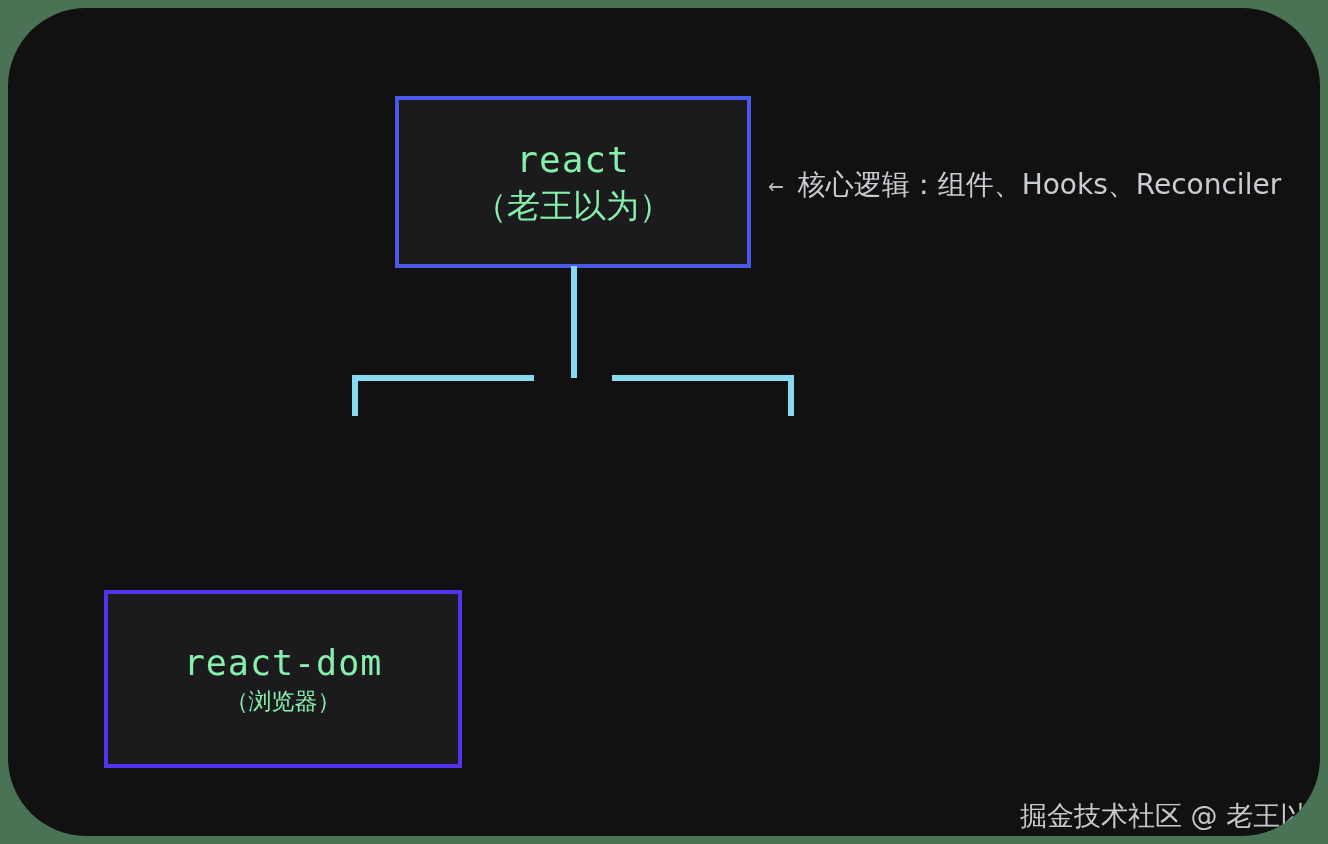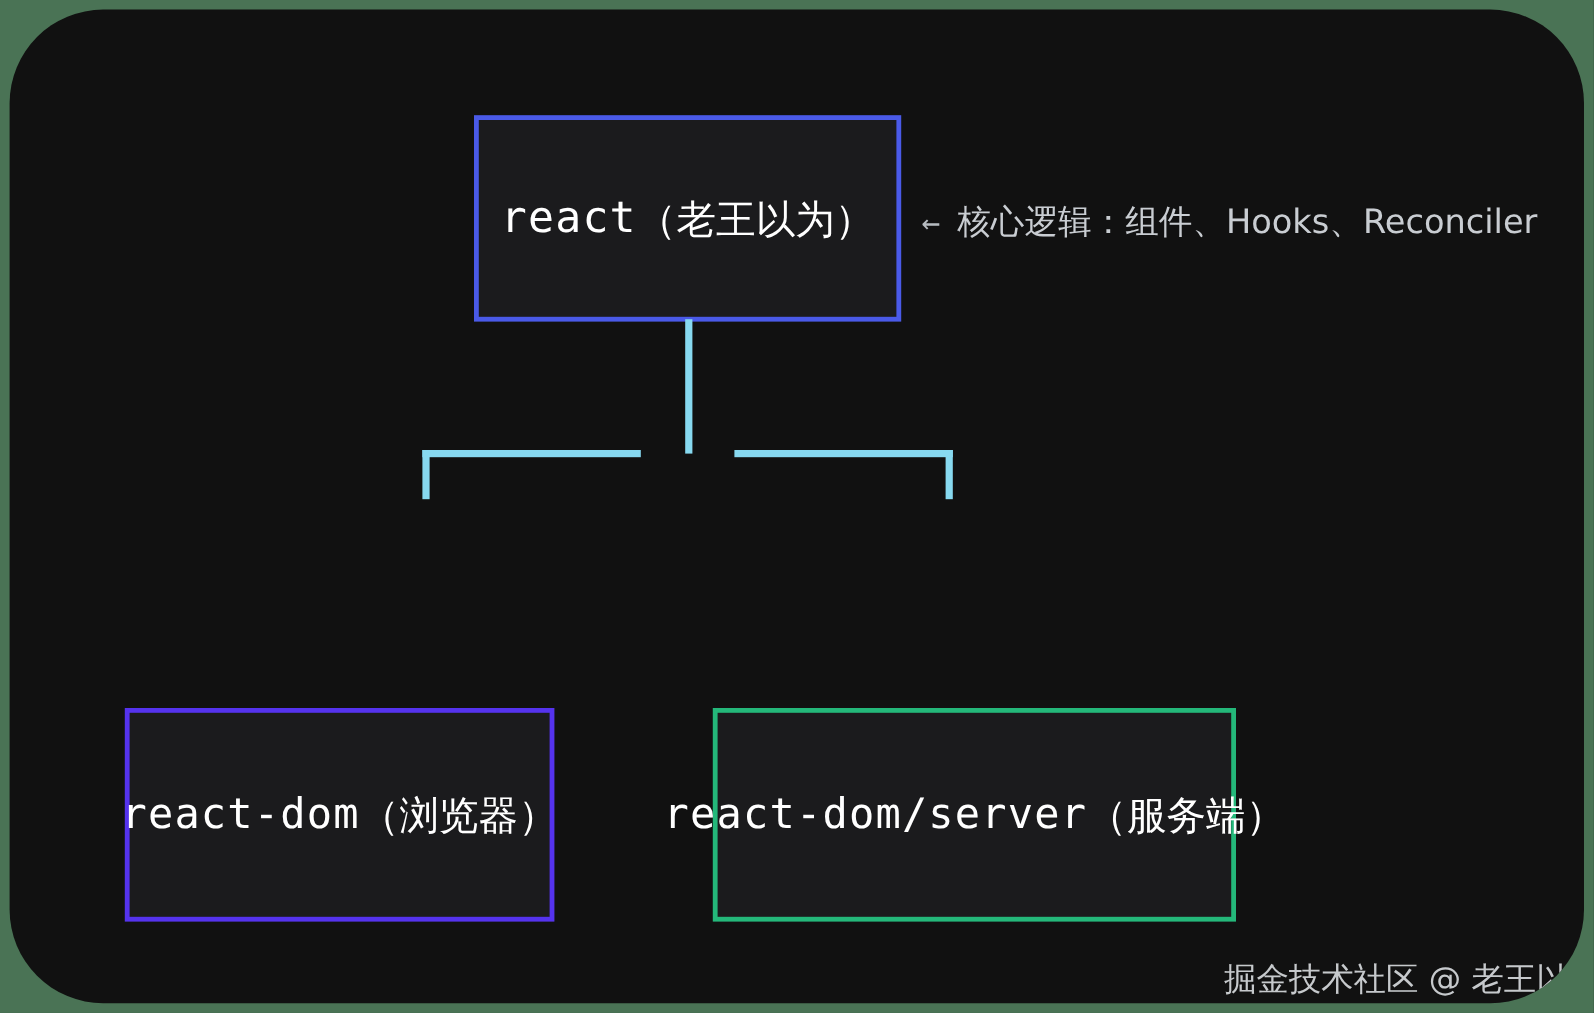--- a/index.html
+++ b/index.html
@@ -32,24 +32,24 @@
     border-radius: 78px;
     overflow: hidden;
   }
 
   .node {
     position: absolute;
     box-sizing: border-box;
     background: #1b1b1d;
     border-style: solid;
     display: flex;
-    flex-direction: row;
+    flex-direction: column;
     align-items: center;
     justify-content: center;
-    color: #ffffff;
+    color: #86efac;
     text-align: center;
   }
 
   .node .line1 {
     font-size: 34px;
     letter-spacing: 1px;
     line-height: 1.28;
     white-space: nowrap;
   }
   .node .line2 {
@@ -74,21 +74,21 @@
   
   #node-react-dom {
     left: 96px;
     top: 582px;
     width: 358px;
     height: 178px;
     border-width: 4px;
     border-color: #5533ee;
   }
   #node-react-dom .line1 { font-size: 35px; }
-  #node-react-dom .line2 { font-size: 33px; margin-top: 2px; }
+  #node-react-dom .line2 { font-size: 23px; margin-top: 2px; }
 
   
   #node-react-dom-server {
     left: 586px;
     top: 582px;
     width: 436px;
     height: 178px;
     border-width: 4px;
     border-color: #24b87a;
   }
@@ -183,21 +183,17 @@
     <div class="conn" id="conn-left-h"></div>
     <div class="conn" id="conn-left-v"></div>
     <div class="conn" id="conn-right-h"></div>
     <div class="conn" id="conn-right-v"></div>
 
     <div class="node" id="node-react-dom">
       <div class="line1">react-dom</div>
       <div class="line2">（浏览器）</div>
     </div>
 
-    <div class="node" id="node-react-dom-server">
-      <div class="line1">react-dom/server</div>
-      <div class="line2">（服务端）</div>
-    </div>
 
     <div id="watermark">掘金技术社区 @ 老王以为</div>
 
   </div>
 </div>
 
 </body></html>

